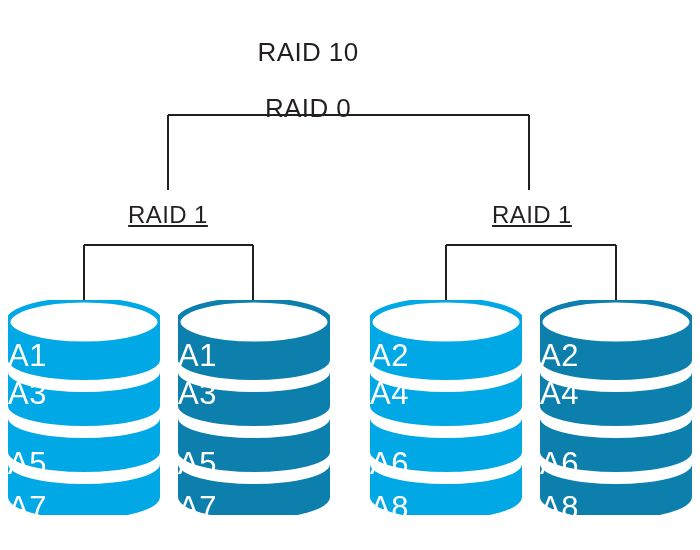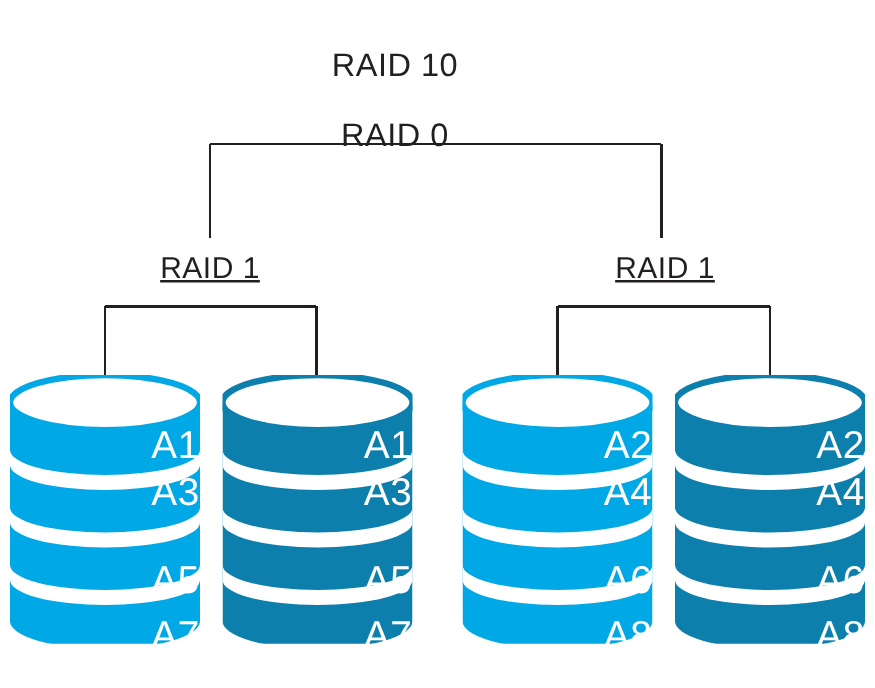--- a/index.html
+++ b/index.html
@@ -14,21 +14,20 @@
     overflow: hidden;
     font-family: "Liberation Sans", sans-serif;
   }
 
   #diagram-root {
     position: absolute;
     left: 0;
     top: 0;
     width: 616px;
     height: 550px;
-    padding-left: 16px;
   }
 
   
   .label {
     position: absolute;
     color: #231f20;
     font-family: "Liberation Sans", sans-serif;
     font-weight: 300;
     white-space: nowrap;
     letter-spacing: 0.4px;
@@ -70,21 +69,21 @@
   #disk-1 { left: 8px; }
   #disk-2 { left: 178px; }
   #disk-3 { left: 370px; }
   #disk-4 { left: 540px; }
 
   .disk svg { display: block; }
 
   .block-label {
     position: absolute;
     width: 152px;
-    text-align: right;
+    text-align: left;
     color: #ffffff;
     font-size: 31px;
     font-family: "Liberation Sans", sans-serif;
     font-weight: 400;
     letter-spacing: 0.5px;
     line-height: 1;
   }
   .block-label.row0 { top: 40px; }
   .block-label.row1 { top: 78px; }
   .block-label.row2 { top: 148px; }

